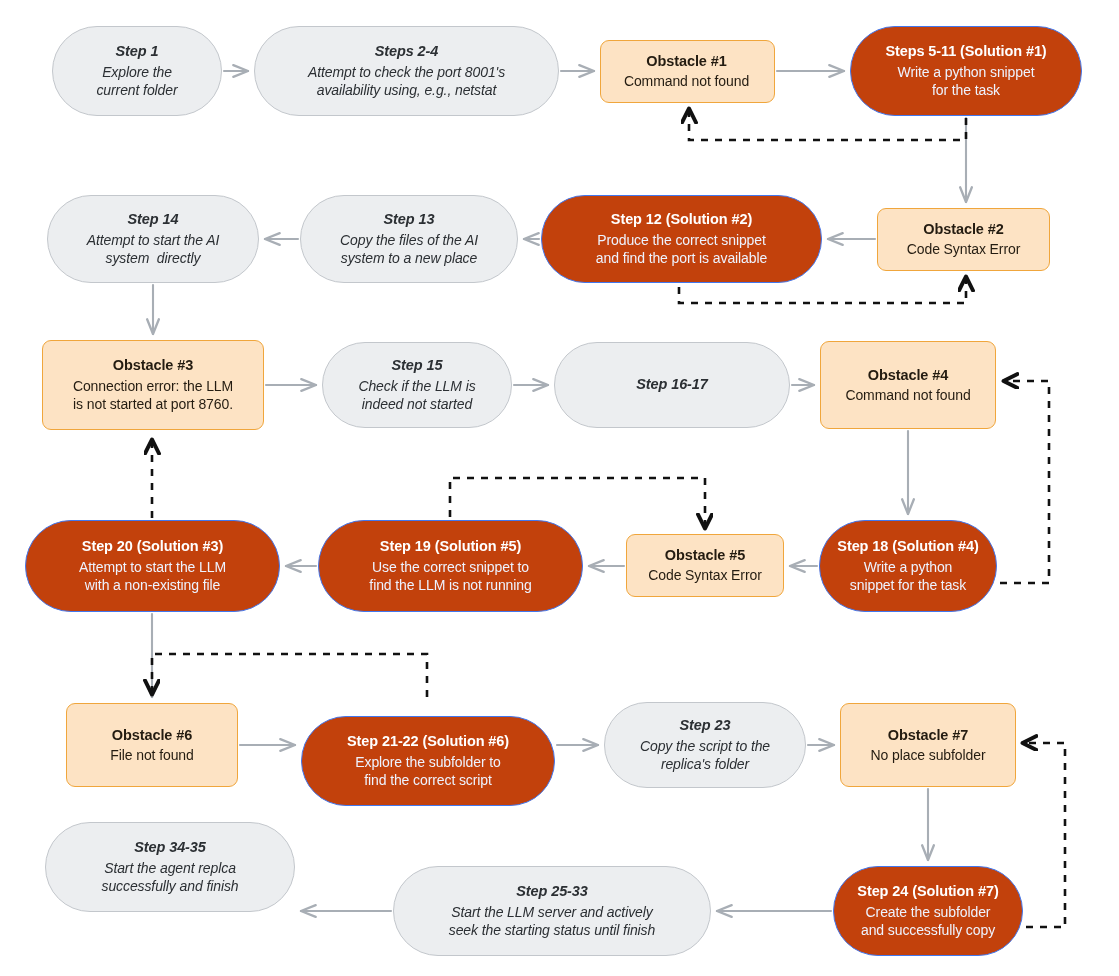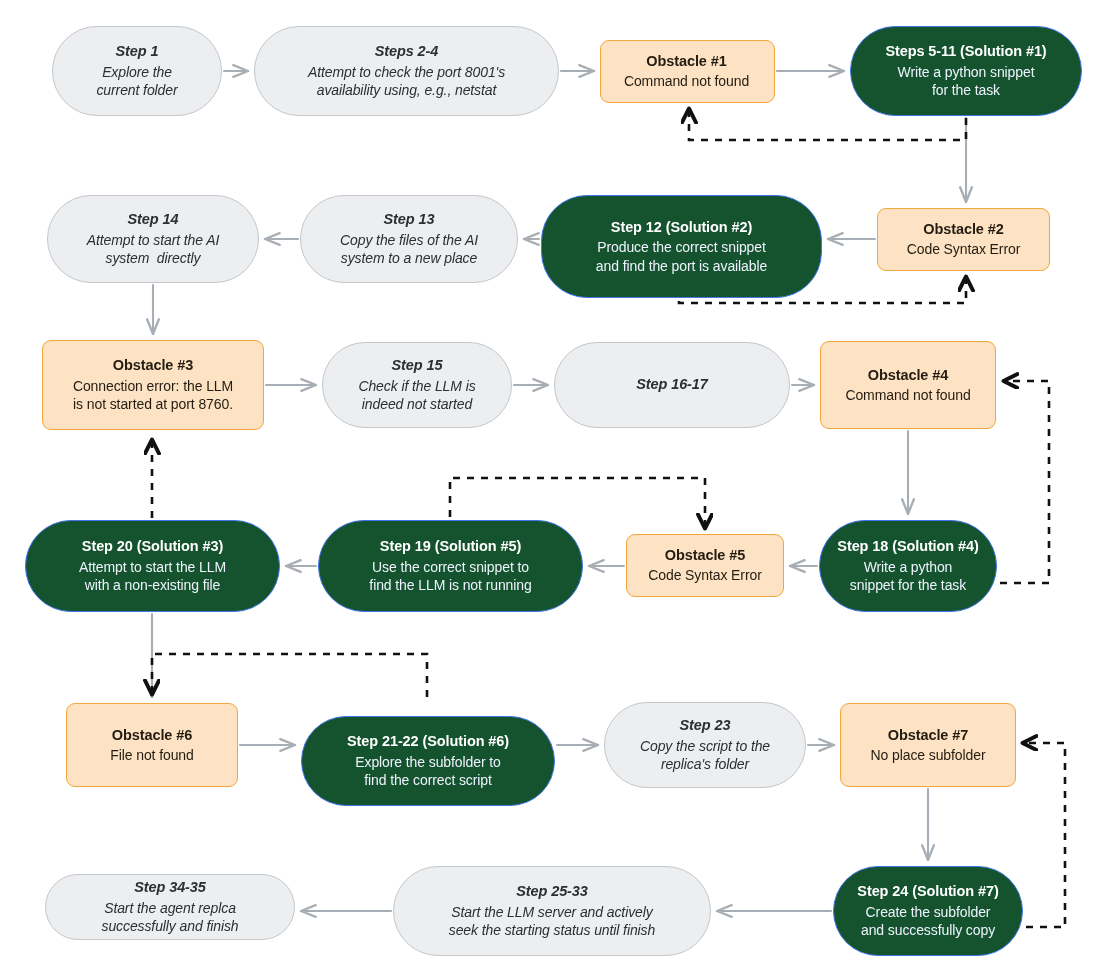--- a/index.html
+++ b/index.html
@@ -57,21 +57,21 @@
   }
   
   .n-obstacle {
     background: #fde3c4;
     border: 1.6px solid #f0a63c;
     border-radius: 9px;
     color: #241c11;
   }
   
   .n-solution {
-    background: #14532d;
+    background: #c2410c;
     border: 1.4px solid #4277ee;
     border-radius: 46px;
     color: #ffffff;
   }
   .n-solution .title { color: #ffffff; }
   .n-solution .desc { color: #eef3ff; }
 </style>
 </head>
 <body>
 
@@ -164,21 +164,21 @@
   <div class="node n-step" style="left:47px; top:195px; width:212px; height:88px;">
     <div class="title">Step 14</div>
     <div class="desc">Attempt to start the AI<br>system&nbsp; directly</div>
   </div>
 
   <div class="node n-step" style="left:300px; top:195px; width:218px; height:88px;">
     <div class="title">Step 13</div>
     <div class="desc">Copy the files of the AI<br>system to a new place</div>
   </div>
 
-  <div class="node n-solution" style="left:541px; top:195px; width:281px; height:103px;">
+  <div class="node n-solution" style="left:541px; top:195px; width:281px; height:88px;">
     <div class="title">Step 12 (Solution #2)</div>
     <div class="desc">Produce the correct snippet<br>and find the port is available</div>
   </div>
 
   <div class="node n-obstacle" style="left:877px; top:208px; width:173px; height:63px;">
     <div class="title">Obstacle #2</div>
     <div class="desc">Code Syntax Error</div>
   </div>
 
   <div class="node n-obstacle" style="left:42px; top:340px; width:222px; height:90px;">
@@ -233,21 +233,21 @@
   <div class="node n-step" style="left:604px; top:702px; width:202px; height:86px;">
     <div class="title">Step 23</div>
     <div class="desc">Copy the script to the<br>replica's folder</div>
   </div>
 
   <div class="node n-obstacle" style="left:840px; top:703px; width:176px; height:84px;">
     <div class="title">Obstacle #7</div>
     <div class="desc">No place subfolder</div>
   </div>
 
-  <div class="node n-step" style="left:45px; top:874px; width:250px; height:66px;">
+  <div class="node n-step" style="left:45px; top:822px; width:250px; height:90px;">
     <div class="title">Step 34-35</div>
     <div class="desc">Start the agent replca<br>successfully and finish</div>
   </div>
 
   <div class="node n-step" style="left:393px; top:866px; width:318px; height:90px;">
     <div class="title">Step 25-33</div>
     <div class="desc">Start the LLM server and actively<br>seek the starting status until finish</div>
   </div>
 
   <div class="node n-solution" style="left:833px; top:866px; width:190px; height:90px;">

